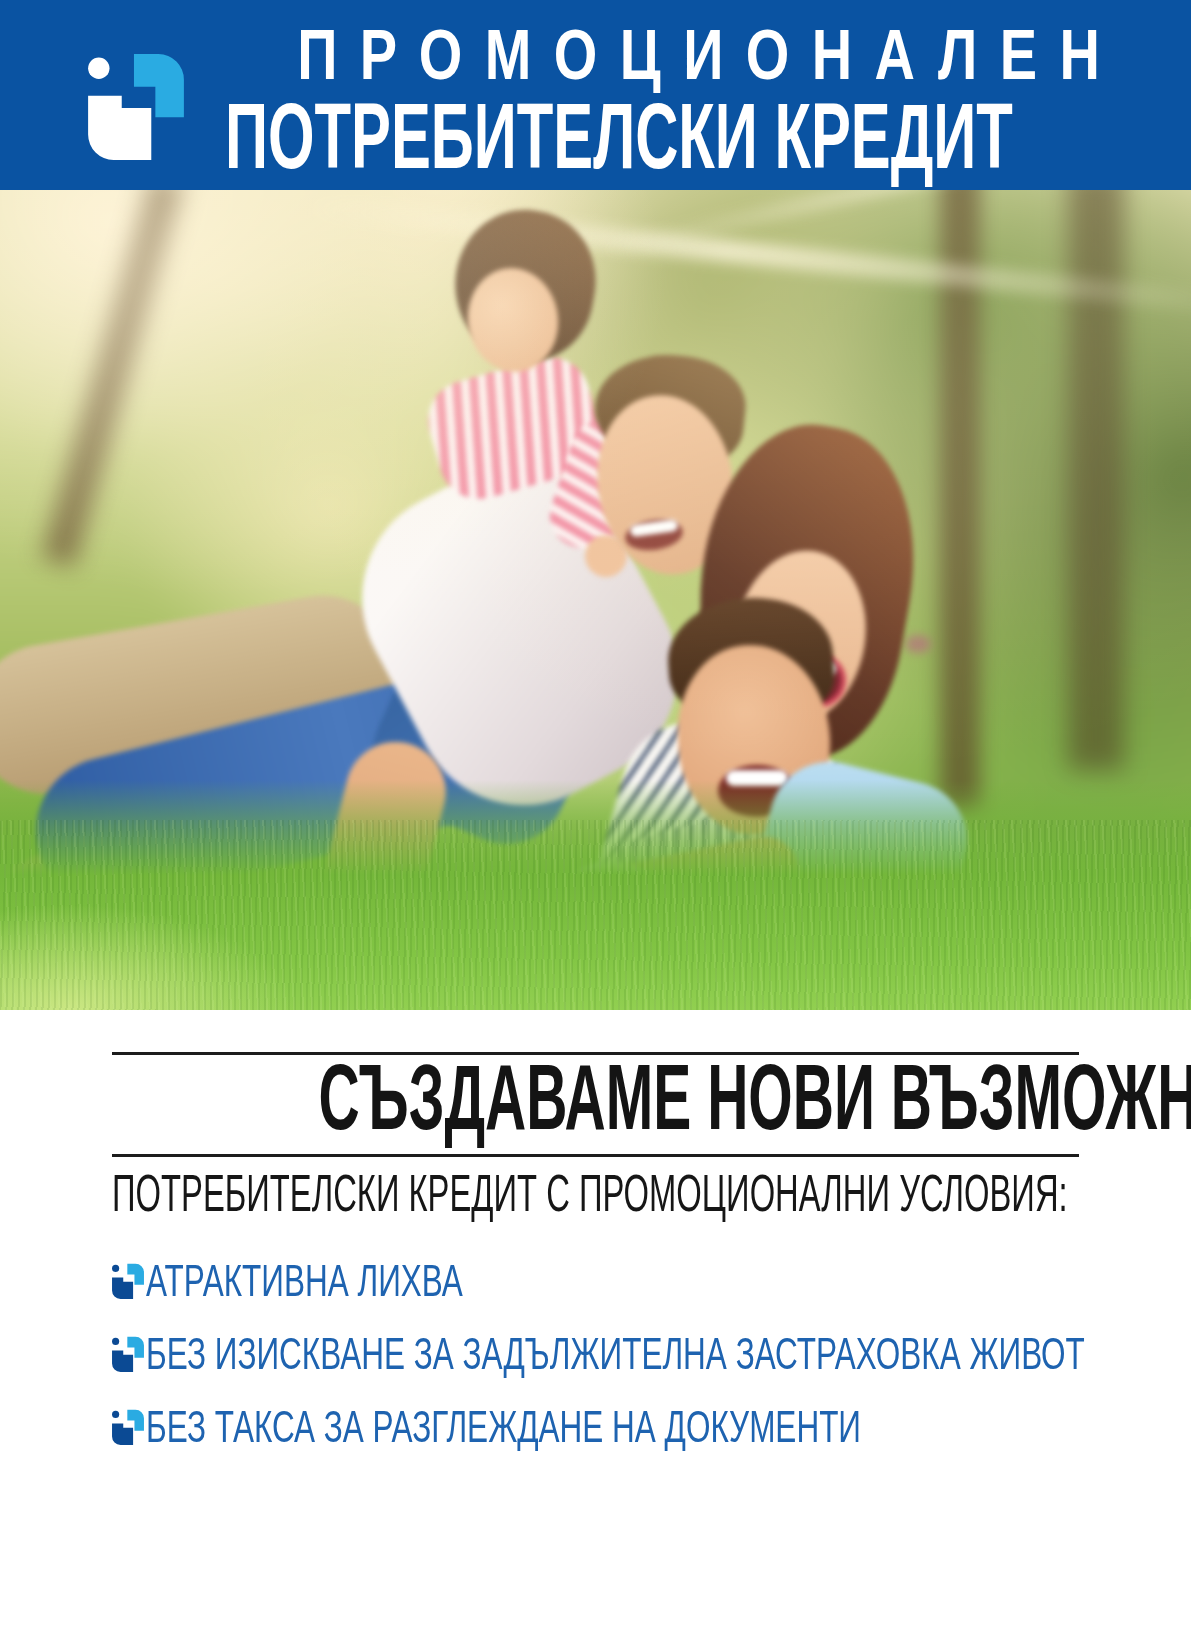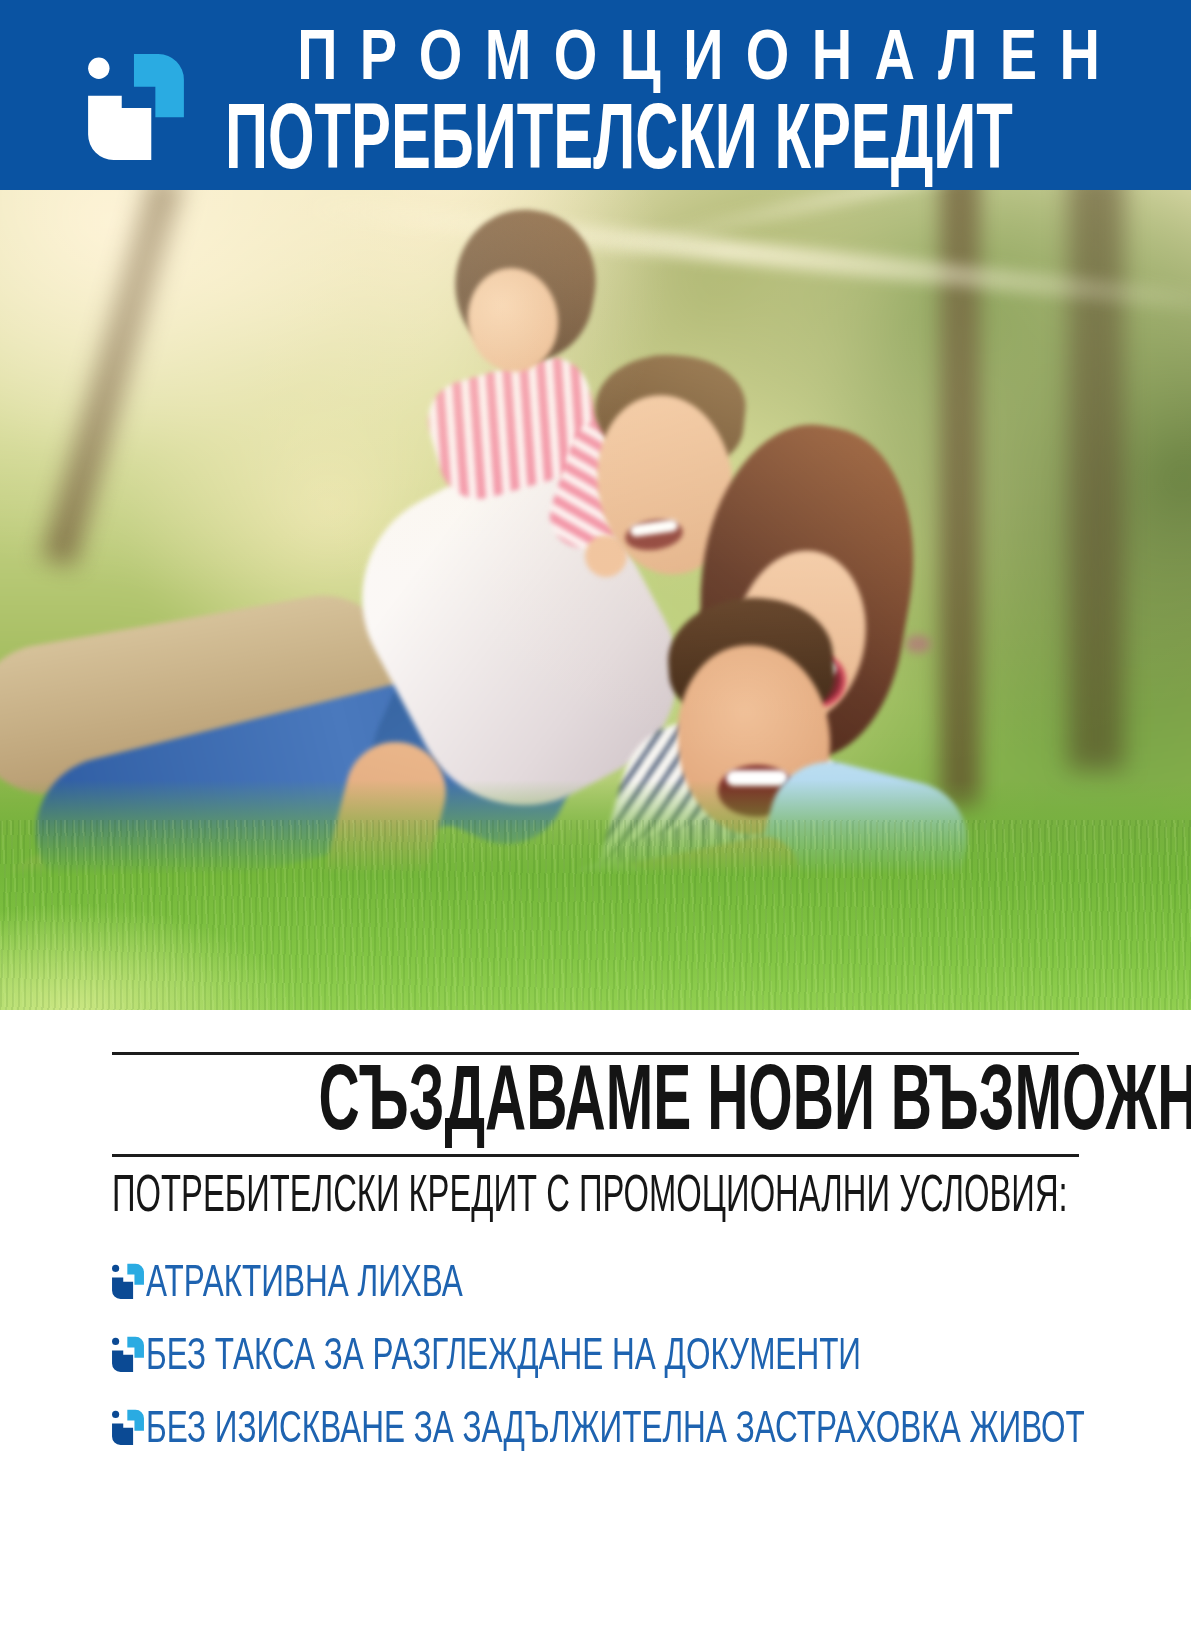--- a/index.html
+++ b/index.html
@@ -220,27 +220,27 @@
           <path class="logo-body" d="M62 106 V55 H33 V43 H0 V81 A25 25 0 0 0 25 106 Z"></path>
         </svg>
         <span class="benefit-label">АТРАКТИВНА ЛИХВА</span>
       </li>
       <li class="benefit">
         <svg class="benefit-icon" viewBox="0 0 94 106" aria-hidden="true">
           <circle class="logo-dot" cx="10.5" cy="16" r="10.5"></circle>
           <path class="logo-fan" d="M45 2 H69 A25 25 0 0 1 94 27 V64 H66 V34 H45 Z"></path>
           <path class="logo-body" d="M62 106 V55 H33 V43 H0 V81 A25 25 0 0 0 25 106 Z"></path>
         </svg>
-        <span class="benefit-label">БЕЗ ТАКСА ЗА РАЗГЛЕЖДАНЕ НА ДОКУМЕНТИ</span>
+        <span class="benefit-label">БЕЗ ИЗИСКВАНЕ ЗА ЗАДЪЛЖИТЕЛНА ЗАСТРАХОВКА ЖИВОТ</span>
       </li>
       <li class="benefit">
         <svg class="benefit-icon" viewBox="0 0 94 106" aria-hidden="true">
           <circle class="logo-dot" cx="10.5" cy="16" r="10.5"></circle>
           <path class="logo-fan" d="M45 2 H69 A25 25 0 0 1 94 27 V64 H66 V34 H45 Z"></path>
           <path class="logo-body" d="M62 106 V55 H33 V43 H0 V81 A25 25 0 0 0 25 106 Z"></path>
         </svg>
-        <span class="benefit-label">БЕЗ ИЗИСКВАНЕ ЗА ЗАДЪЛЖИТЕЛНА ЗАСТРАХОВКА ЖИВОТ</span>
+        <span class="benefit-label">БЕЗ ТАКСА ЗА РАЗГЛЕЖДАНЕ НА ДОКУМЕНТИ</span>
       </li>
     </ul>
   </div>
 
 
 </div>
 
 </body></html>

